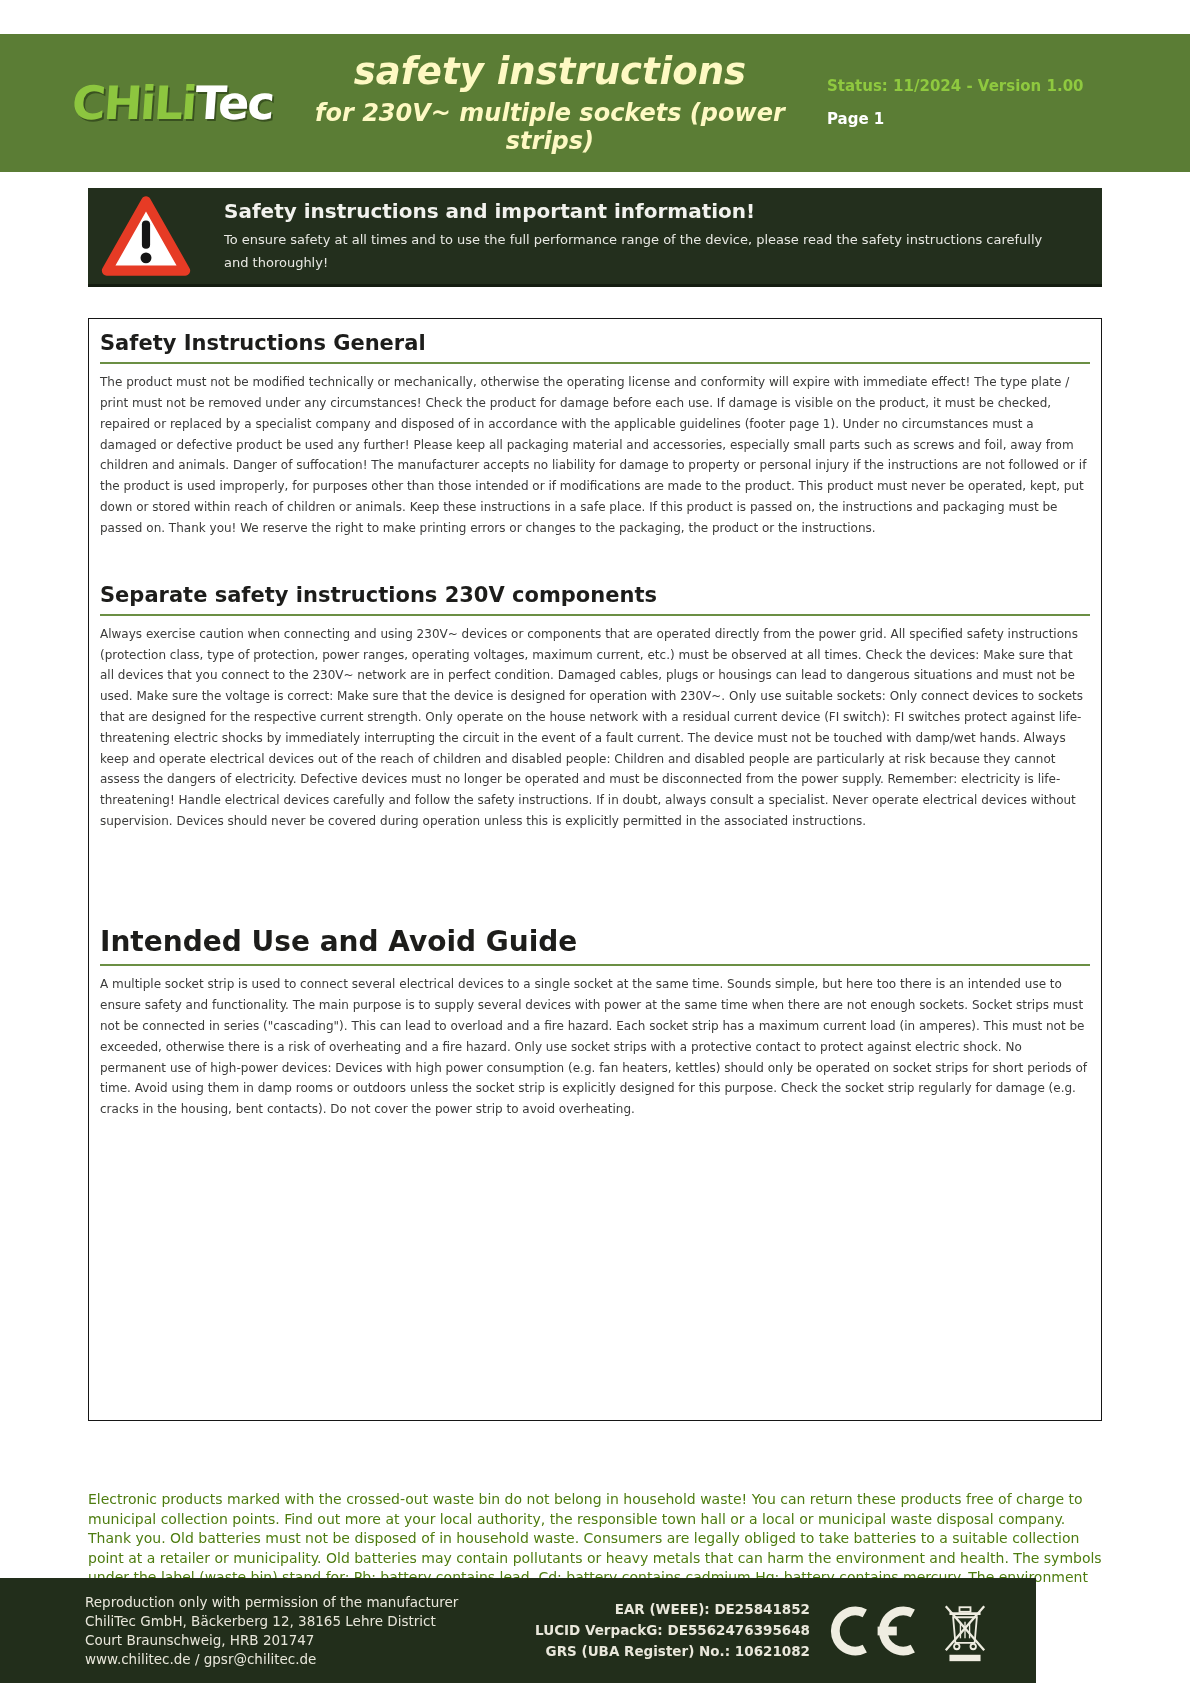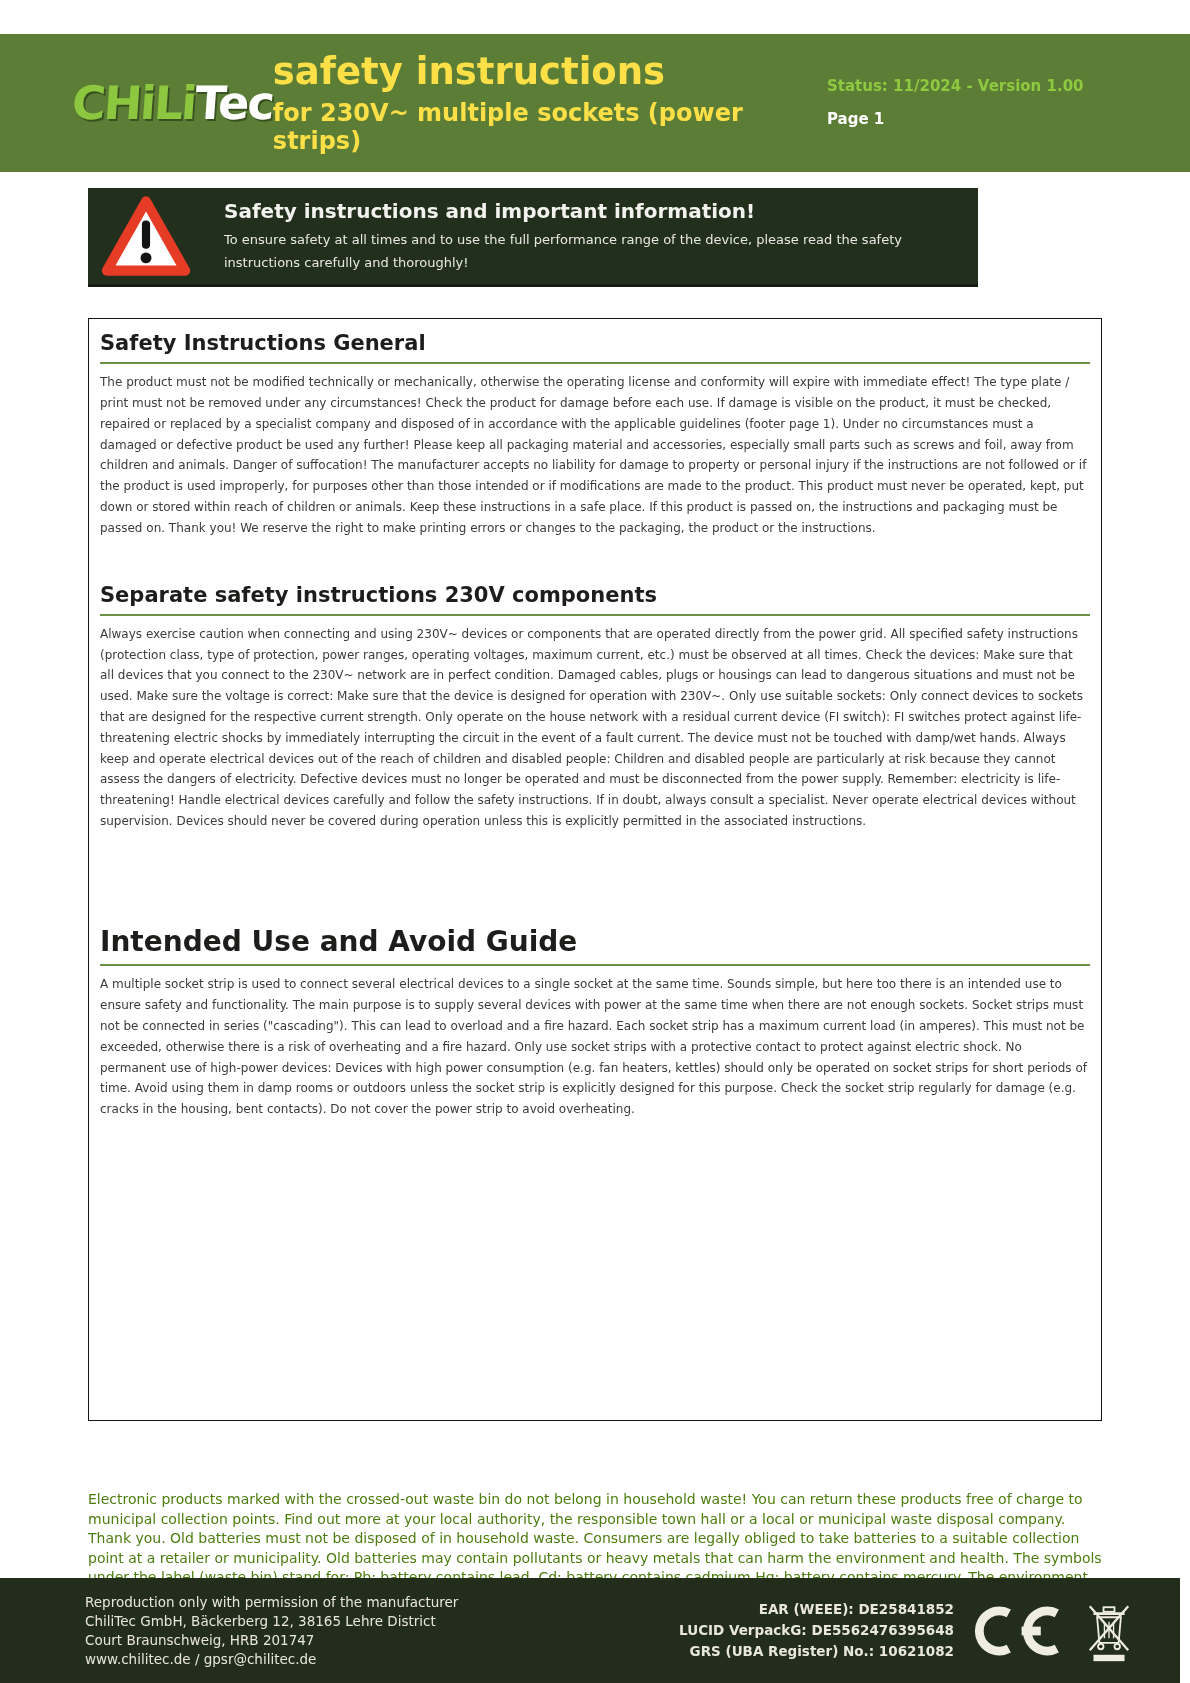--- a/index.html
+++ b/index.html
@@ -24,39 +24,39 @@
     font-size: 46px;
     letter-spacing: -2px;
     white-space: nowrap;
     line-height: 1;
     transform: skewX(-4deg);
     text-shadow: 2px 2px 0 rgba(30,45,15,.55);
   }
   .logo .lg1 { color: #8dc63f; }
   .logo .lg2 { color: #ffffff; }
   .header-center {
-    flex: 1; color: #fde047;
+    flex: 1; text-align: center; color: #fef9c3; font-style: italic;
   }
   .header-title {
     font-size: 37px; font-weight: 700; line-height: 1.15;
   }
   .header-subtitle {
     font-size: 24px; font-weight: 700; margin-top: 6px;
   }
   .header-right {
     width: 300px; margin-right: 63px; text-align: left;
     font-weight: 700; font-size: 15px; line-height: 1;
   }
   .header-status { color: #8fc93f; margin-bottom: 18px; }
   .header-page   { color: #ffffff; }
 
   
   .warning-box {
     position: absolute; left: 88px; top: 188px;
-    width: 890px; height: 99px;
+    width: 1014px; height: 99px;
     background: #232f1d;
     border-bottom: 3px solid #141c10;
     box-sizing: border-box;
     display: flex; align-items: center;
   }
   .warning-icon { margin-left: 12px; flex: 0 0 auto; }
   .warning-text { margin-left: 32px; margin-right: 20px; color: #f2f2ee; }
   .warning-title { font-size: 20px; font-weight: 700; margin-bottom: 5px; }
   .warning-body  { font-size: 13px; line-height: 23px; color: #e8e8e3; max-width: 830px; }
 
@@ -92,21 +92,21 @@
   
   .disclaimer {
     position: absolute; left: 88px; top: 1490px;
     width: 1014px;
     color: #4d7c0f; font-size: 14px; line-height: 19.5px;
   }
 
   
   .footer {
     position: absolute; left: 0; top: 1578px;
-    width: 1180px; height: 105px;
+    width: 1036px; height: 105px;
     background: #222e1b;
     display: flex; align-items: center;
     box-sizing: border-box;
     gap: 9px;
   }
   .footer-left {
     margin-left: 85px;
     color: #e9e7db; font-size: 13.5px; line-height: 19px;
   }
   .footer-right {

